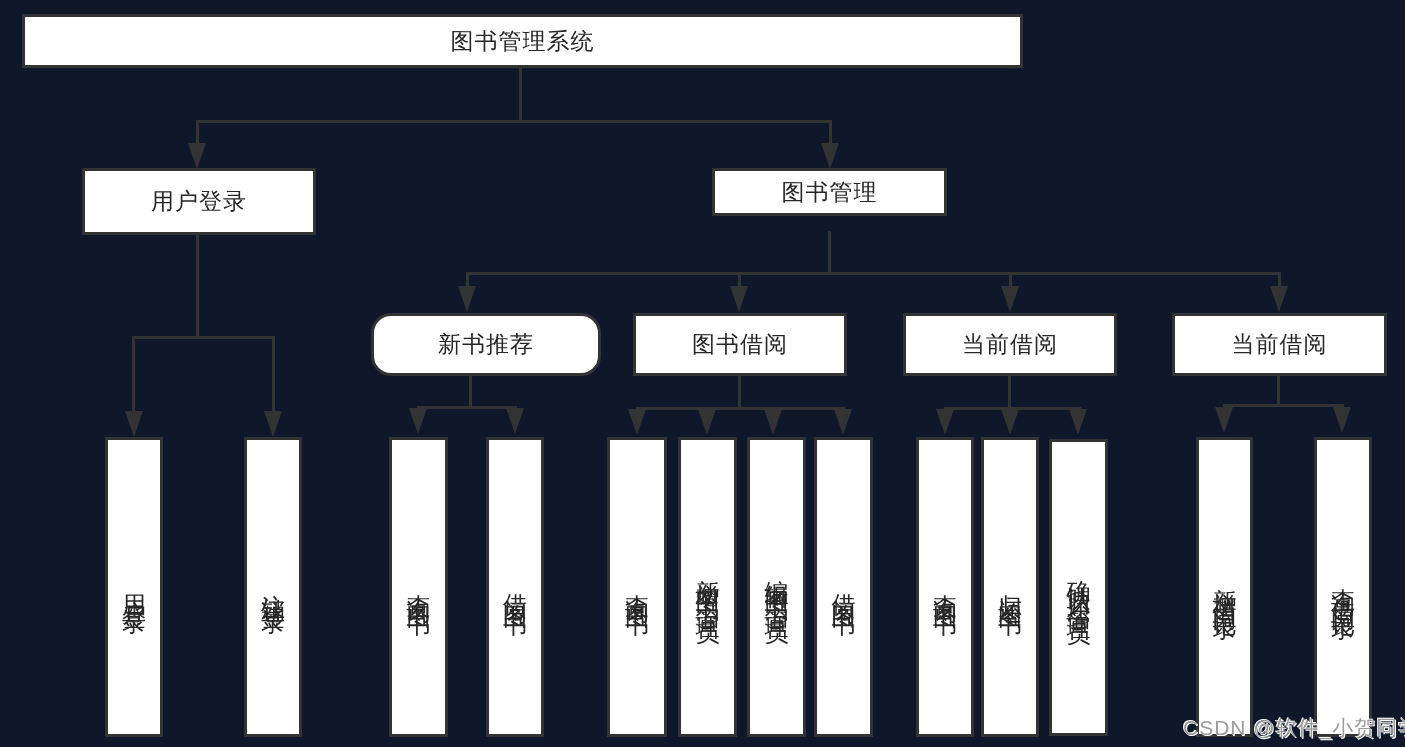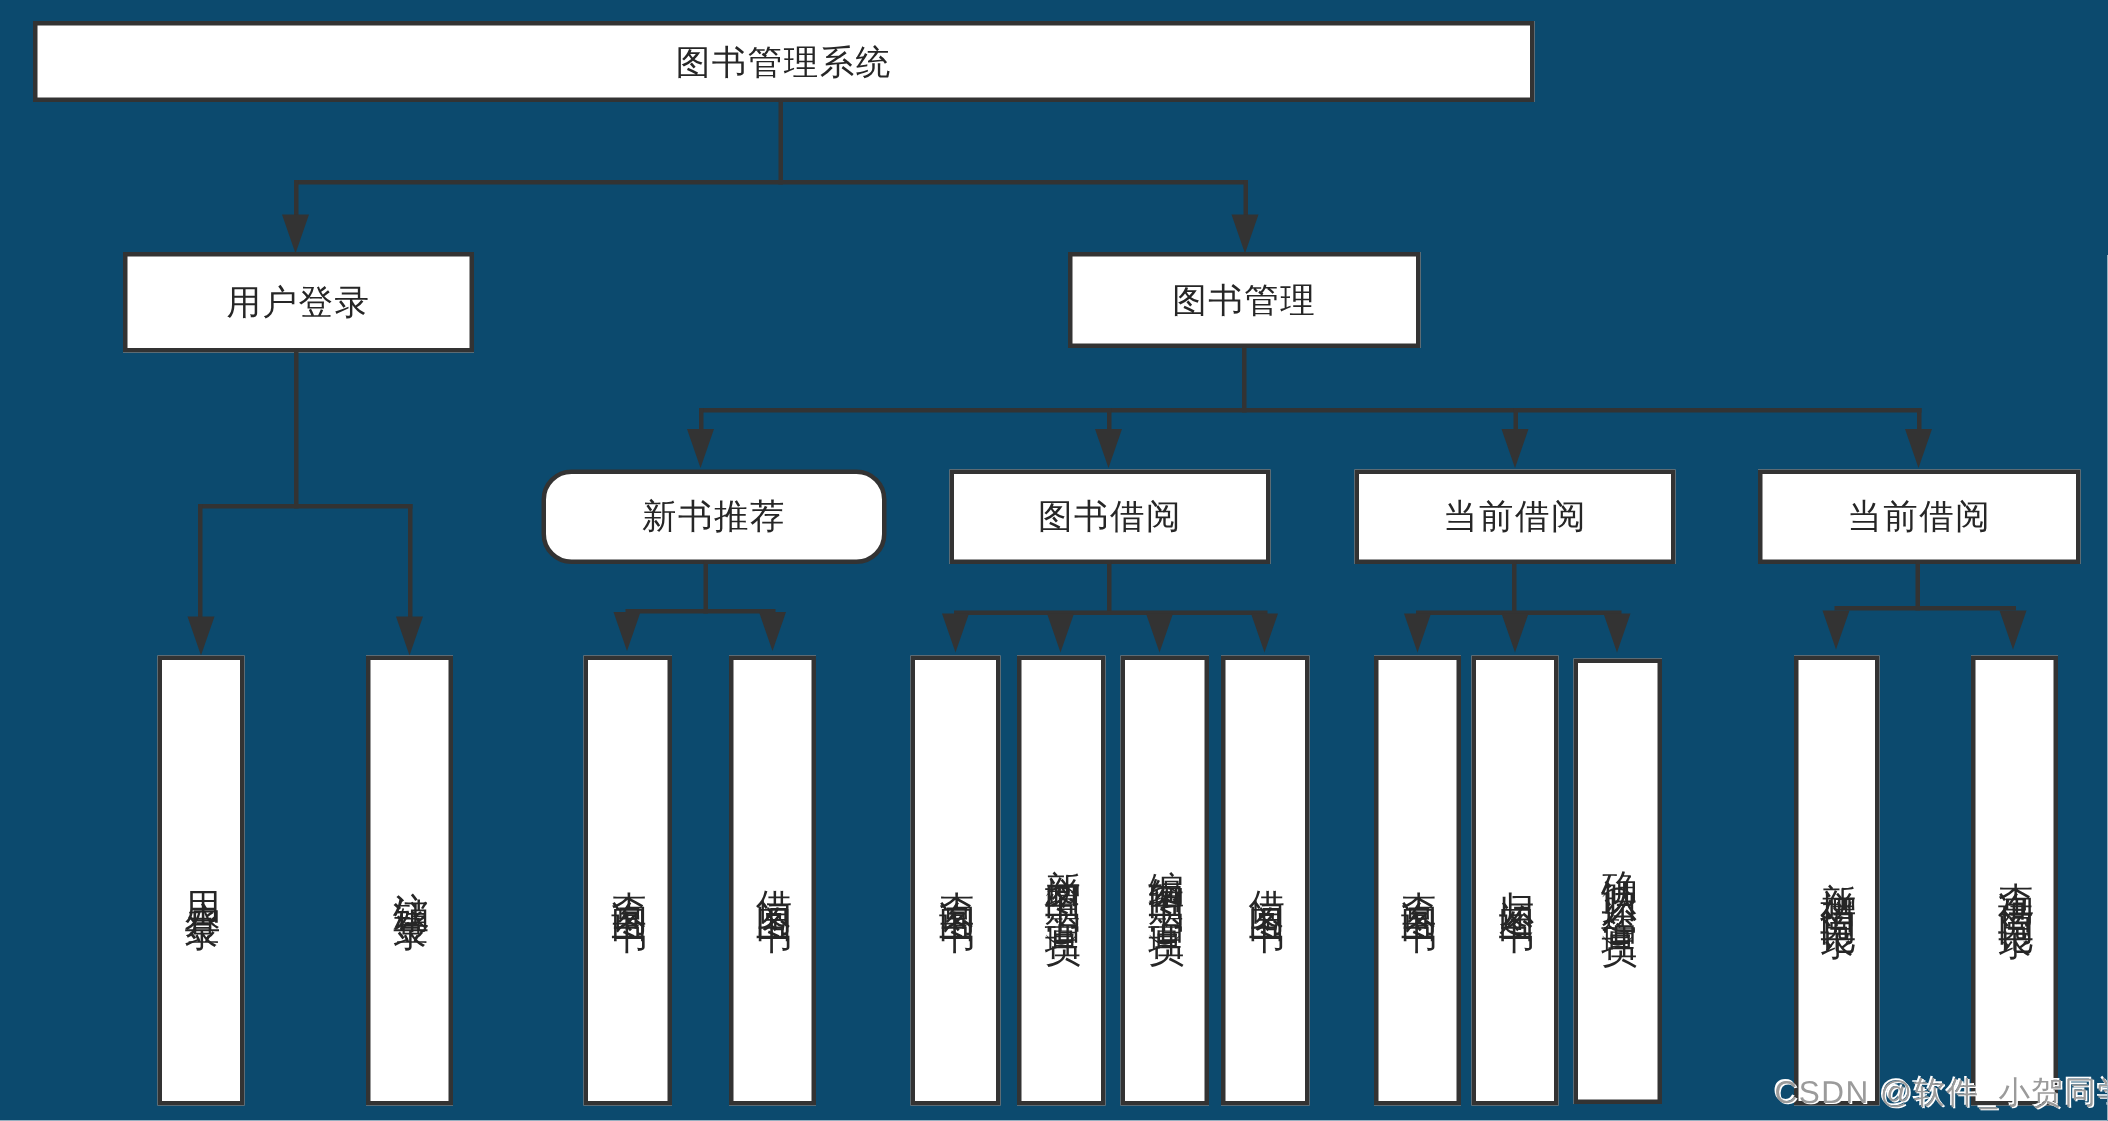--- a/index.html
+++ b/index.html
@@ -4,21 +4,21 @@
 <style>
   html, body {
     margin: 0;
     padding: 0;
     background: #ffffff;
   }
   .stage {
     position: relative;
     width: 1405px;
     height: 747px;
-    background: #0c4a6e;
+    background: #0f172a;
     font-family: "Liberation Sans", sans-serif;
     color: #262626;
     overflow: hidden;
   }
   
   .hbox {
     position: absolute;
     box-sizing: border-box;
     border: 3px solid #333333;
     background: #ffffff;
@@ -76,41 +76,41 @@
   <div class="hbox" style="left:22px; top:14px; width:1001px; height:54px;">图书管理系统</div>
 
   <div class="vl" style="left:519px; top:66px; height:57px;"></div>
   <div class="hl" style="left:196px; top:120px; width:636px;"></div>
   <div class="vl" style="left:196px; top:120px; height:25px;"></div>
   <div class="arrow" style="left:188px; top:143px;"></div>
   <div class="vl" style="left:829px; top:120px; height:25px;"></div>
   <div class="arrow" style="left:821px; top:143px;"></div>
 
   <div class="hbox" style="left:82px; top:168px; width:234px; height:67px;">用户登录</div>
-  <div class="hbox" style="left:712px; top:168px; width:235px; height:64px;">图书管理</div>
+  <div class="hbox" style="left:712px; top:168px; width:235px; height:48px;">图书管理</div>
 
   <div class="vl" style="left:196px; top:233px; height:106px;"></div>
   <div class="hl" style="left:133px; top:336px; width:142px;"></div>
   <div class="vl" style="left:132px; top:336px; height:76px;"></div>
   <div class="arrow" style="left:125px; top:411px;"></div>
   <div class="vl" style="left:272px; top:336px; height:76px;"></div>
   <div class="arrow" style="left:264px; top:411px;"></div>
 
   <div class="vl" style="left:828px; top:231px; height:44px;"></div>
   <div class="hl" style="left:466px; top:272px; width:815px;"></div>
   <div class="vl" style="left:466px; top:272px; height:16px;"></div>
   <div class="arrow" style="left:458px; top:286px;"></div>
   <div class="vl" style="left:738px; top:272px; height:16px;"></div>
   <div class="arrow" style="left:730px; top:286px;"></div>
   <div class="vl" style="left:1009px; top:272px; height:16px;"></div>
   <div class="arrow" style="left:1001px; top:286px;"></div>
   <div class="vl" style="left:1278px; top:272px; height:16px;"></div>
   <div class="arrow" style="left:1270px; top:286px;"></div>
 
-  <div class="hbox" style="left:361px; top:313px; width:230px; height:63px;border-radius:20px;">新书推荐</div>
+  <div class="hbox" style="left:371px; top:313px; width:230px; height:63px;border-radius:20px;">新书推荐</div>
   <div class="hbox" style="left:903px; top:313px; width:214px; height:63px;">当前借阅</div>
   <div class="hbox" style="left:633px; top:313px; width:214px; height:63px;">图书借阅</div>
   <div class="hbox" style="left:1172px; top:313px; width:215px; height:63px;">当前借阅</div>
 
   <div class="vl" style="left:469px; top:374px; height:35px;"></div>
   <div class="hl" style="left:417px; top:406px; width:100px;"></div>
   <div class="arrow" style="left:409px; top:408px;"></div>
   <div class="arrow" style="left:506px; top:408px;"></div>
 
   <div class="vl" style="left:738px; top:374px; height:36px;"></div>

